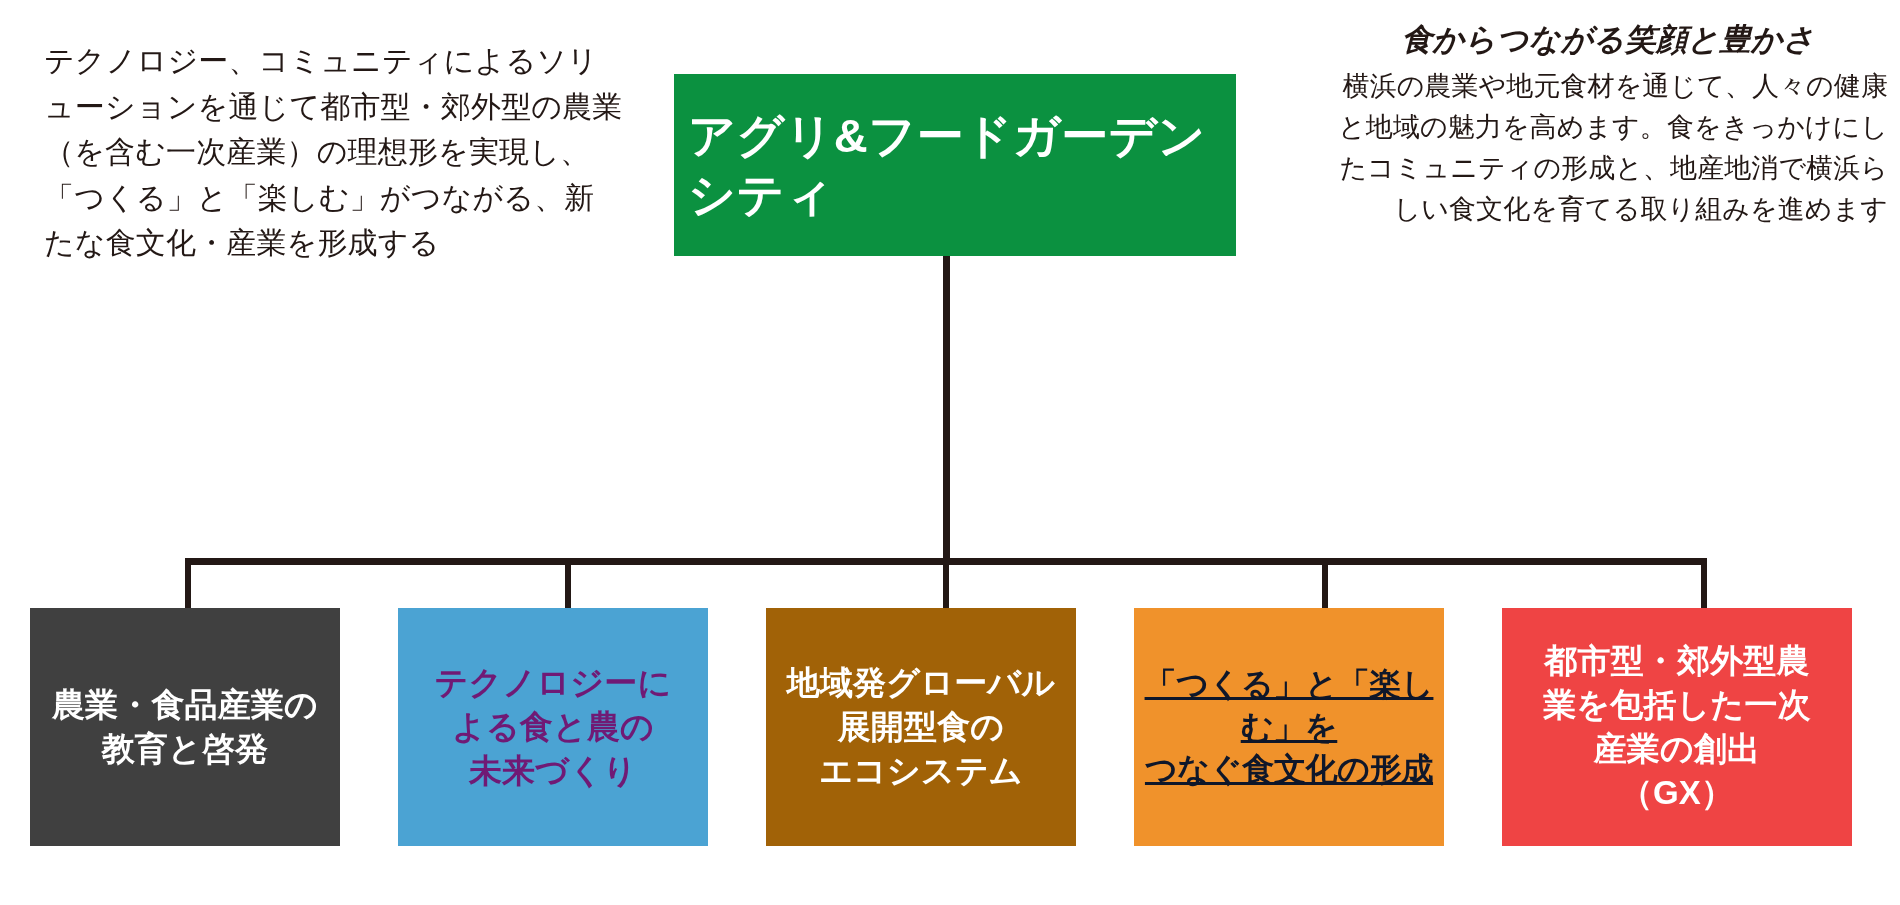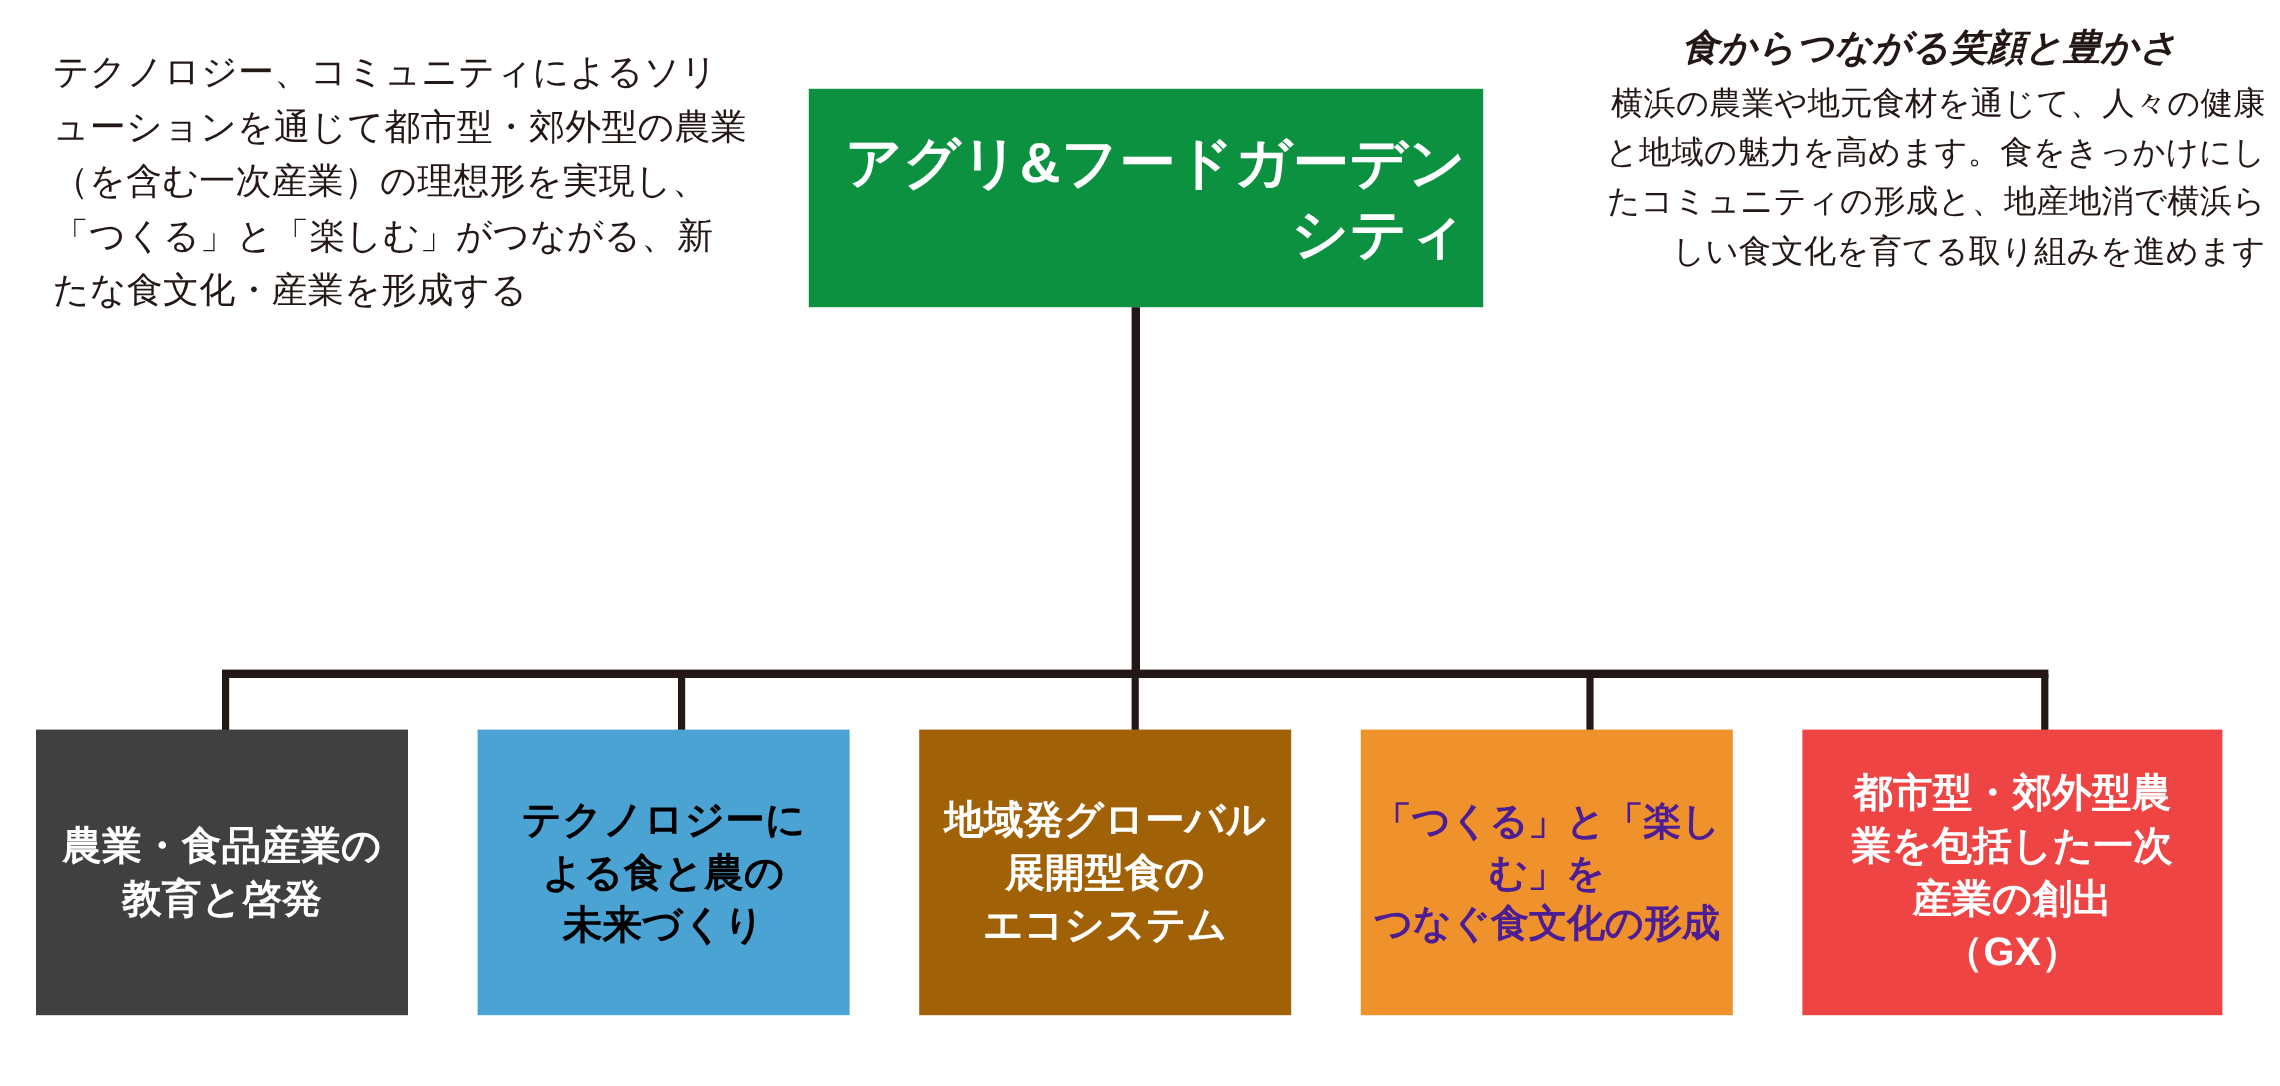--- a/index.html
+++ b/index.html
@@ -71,21 +71,21 @@
     align-items: center;
     justify-content: center;
     box-sizing: border-box;
     padding: 0 14px;
   }
   .root-node-label {
     color: #ffffff;
     font-size: 47px;
     font-weight: bold;
     line-height: 1.26;
-    text-align: right;
+    text-align: left;
     letter-spacing: 0.01em;
   }
 
   
   .line {
     position: absolute;
     background: #231815;
   }
   .trunk-vertical {
     left: 943px;
@@ -169,33 +169,33 @@
   <div class="line drop drop-5" style="background: rgb(35, 24, 21);"></div>
 
   <div class="leaf-row">
 
     <div class="leaf-node" style="background: #404040;">
       <div class="leaf-label" style="color: rgb(255, 255, 255);">農業・食品産業の
 教育と啓発</div>
     </div>
 
     <div class="leaf-node" style="background: rgb(75, 163, 211);">
-      <div class="leaf-label" style="color: #000000;">テクノロジーに
+      <div class="leaf-label" style="color: #701a75;">テクノロジーに
 よる食と農の
 未来づくり</div>
     </div>
 
     <div class="leaf-node" style="background: #a16207;">
       <div class="leaf-label" style="color: rgb(255, 255, 255);">地域発グローバル
 展開型食の
 エコシステム</div>
     </div>
 
     <div class="leaf-node" style="background: rgb(240, 146, 43);">
-      <div class="leaf-label tight" style="color: #4c1d95;">「つくる」と「楽しむ」を
+      <div class="leaf-label tight" style="color: #0f172a; text-decoration: underline;">「つくる」と「楽しむ」を
 つなぐ食文化の形成</div>
     </div>
 
     <div class="leaf-node wide" style="background: #ef4444;">
       <div class="leaf-label" style="color: rgb(255, 255, 255);">都市型・郊外型農
 業を包括した一次
 産業の創出
 （GX）</div>
     </div>
 

